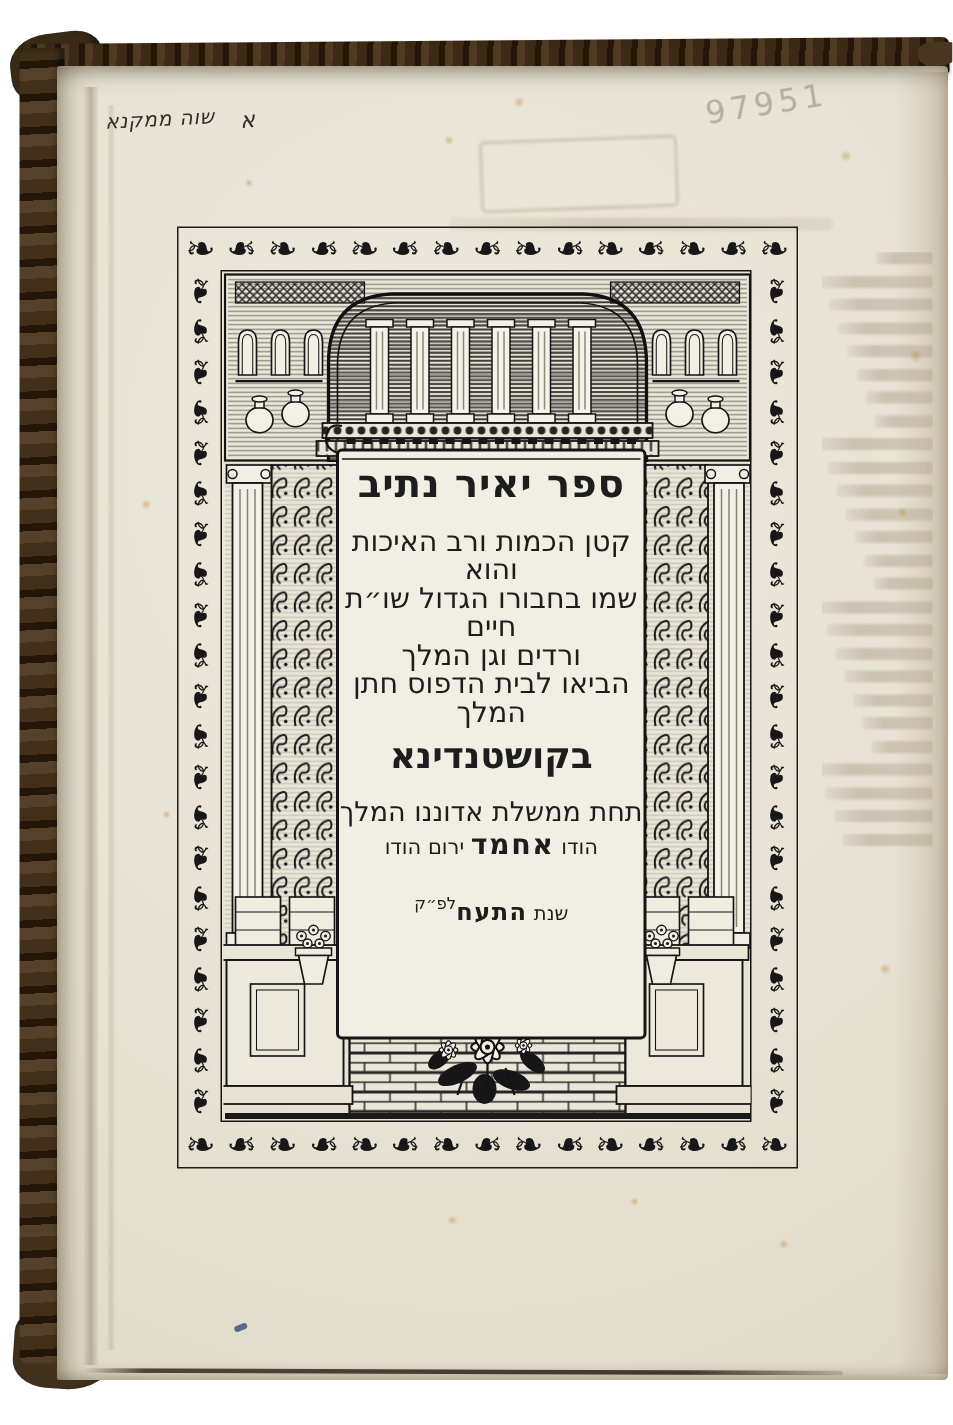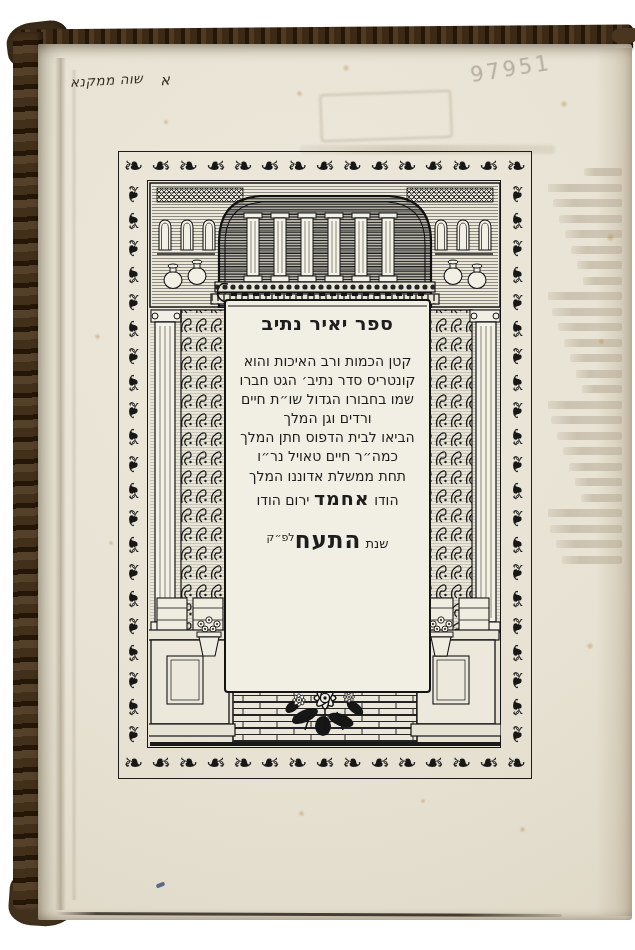--- a/index.html
+++ b/index.html
@@ -73,28 +73,28 @@
   .fleur.v span.flip{transform:rotate(90deg) scaleX(-1);}
   .fleur-top{left:2px;top:1px;width:410px;height:28px;}
   .fleur-bottom{left:2px;top:598px;width:410px;height:28px;}
   .fleur-left{left:1px;top:29px;width:28px;height:567px;}
   .fleur-right{left:385px;top:29px;width:28px;height:567px;}
   svg.scene{position:absolute;left:31px;top:31px;}
 
   
   .cartouche-text{left:225px;top:300px;width:205px;height:392px;direction:rtl;text-align:center;
     color:#1d1d1d;z-index:3;}
-  .tp-title{margin-top:6px;font-size:19px;line-height:34px;font-weight:bold;letter-spacing:.5px;}
-  .tp-body{margin:12px auto 0;width:200px;font-size:14px;line-height:19px;}
+  .tp-title{margin-top:6px;font-size:26px;line-height:34px;font-weight:bold;letter-spacing:.5px;}
+  .tp-body{margin:12px auto 0;width:200px;font-size:19px;line-height:19px;}
   .tp-place{margin-top:4px;font-size:24px;line-height:30px;font-weight:bold;}
-  .tp-ruler1{margin-top:2px;font-size:14px;line-height:17px;}
+  .tp-ruler1{margin-top:14px;font-size:18px;line-height:17px;}
   .tp-ruler2{font-size:14px;line-height:26px;}
   .tp-sultan{font-size:19px;font-weight:bold;letter-spacing:1px;}
   .tp-yearline{margin-top:10px;font-size:13px;line-height:30px;}
-  .tp-year{font-size:23px;font-weight:bold;letter-spacing:1px;margin-top:20px;}
+  .tp-year{font-size:16px;font-weight:bold;letter-spacing:1px;margin-top:20px;}
   .tp-lpk{font-size:11px;vertical-align:7px;}
   .tp-imprint{margin-top:6px;font-size:11px;line-height:14px;}
 </style>
 </head>
 <body>
 
 <div class="photo">
 
   <div class="abs leather-corner-tl"></div>
   <div class="abs leather-corner-bl"></div>
@@ -406,26 +406,25 @@
         <line x1="79" y1="124" x2="278" y2="124" stroke="#141414" stroke-width="1"></line>
         <path d="M76,120 q-10,-4 -7,-13 q2,-7 10,-5" fill="none" stroke="#141414" stroke-width="1.4"></path>
       </g>
     </svg>
   </div>
 
   <div class="abs cartouche-text">
     <div class="tp-title">ספר יאיר נתיב</div>
     <div class="tp-body">
       <div>קטן הכמות ורב האיכות והוא</div>
-      <div>קונטריס סדר נתיב׳ הגט חברו</div>
       <div>שמו בחבורו הגדול שו״ת חיים</div>
       <div>ורדים וגן המלך</div>
       <div>הביאו לבית הדפוס חתן המלך</div>
-      <div>כמה״ר חיים טאויל נר״ו</div>
     </div>
+    <div class="tp-place">בקושטנדינא</div>
     <div class="tp-ruler1">תחת ממשלת אדוננו המלך</div>
     <div class="tp-ruler2">
       <span>הודו</span>
       <span class="tp-sultan">אחמד</span>
       <span>ירום הודו</span>
     </div>
     <div class="tp-yearline">
       <span>שנת</span>
       <span class="tp-year">התעח</span><span class="tp-lpk">לפ״ק</span>
     </div>

